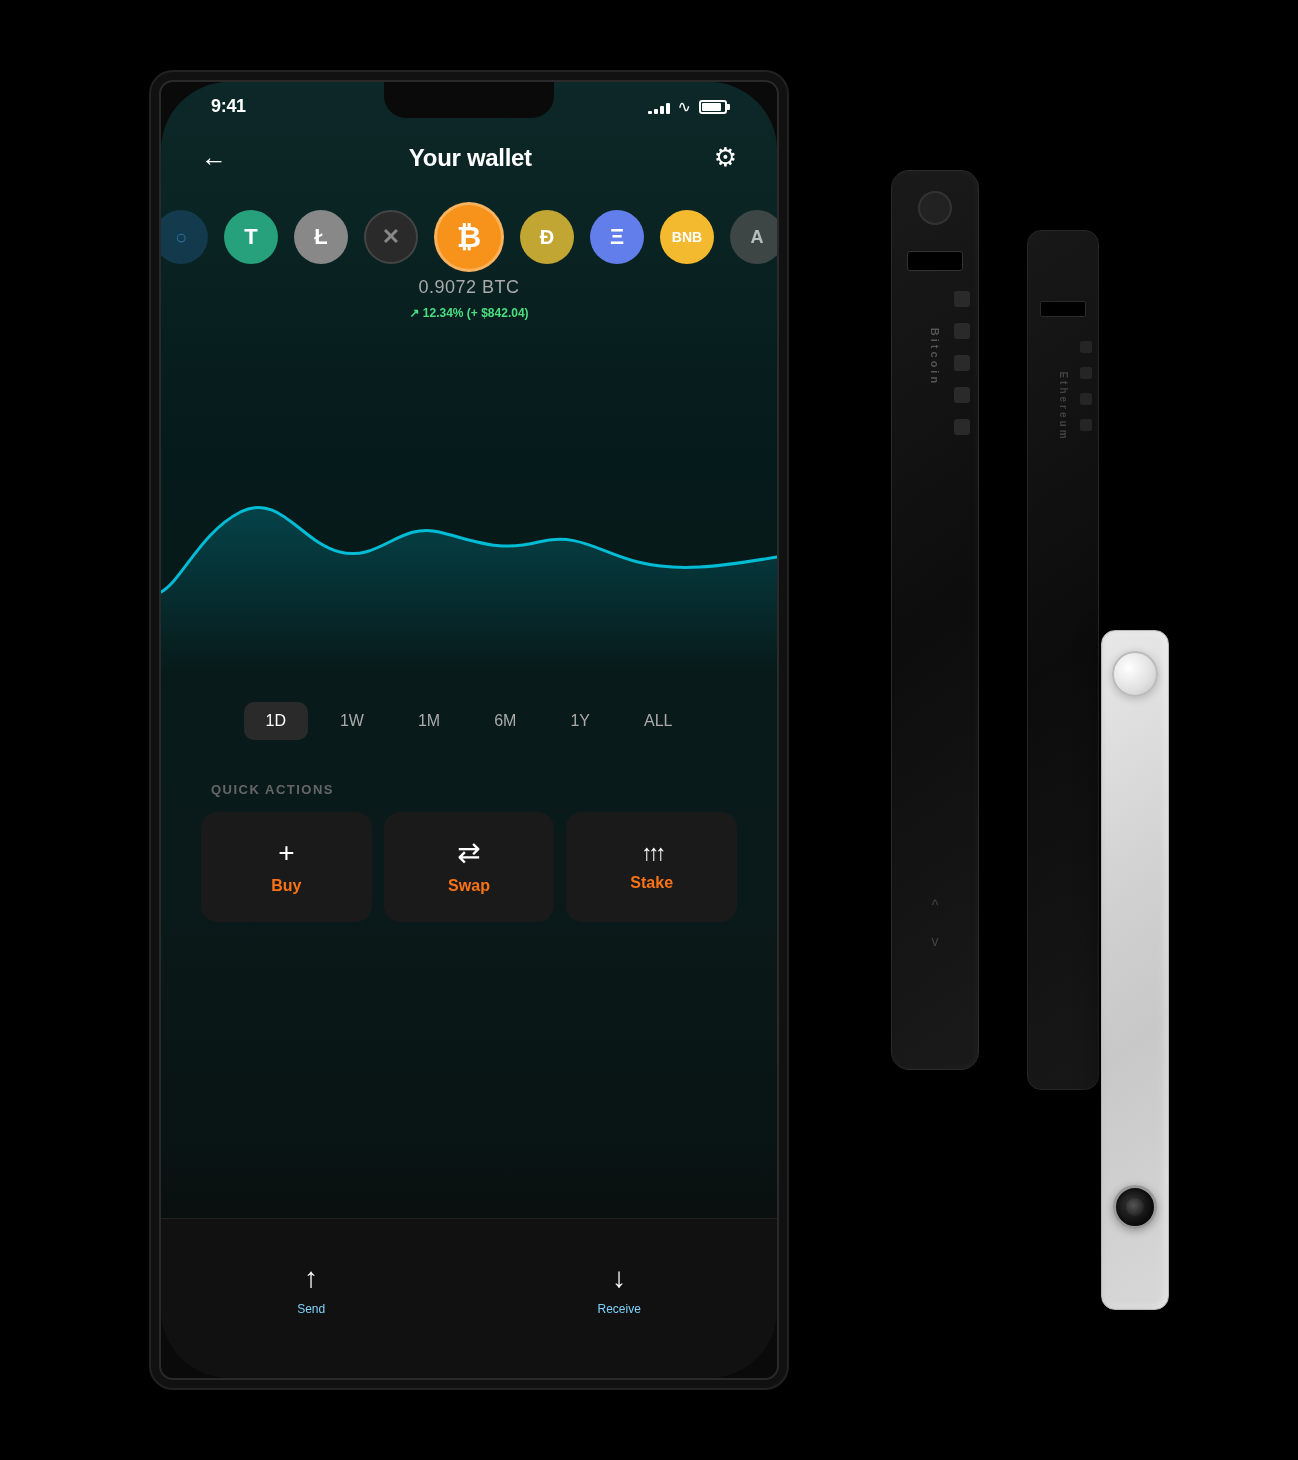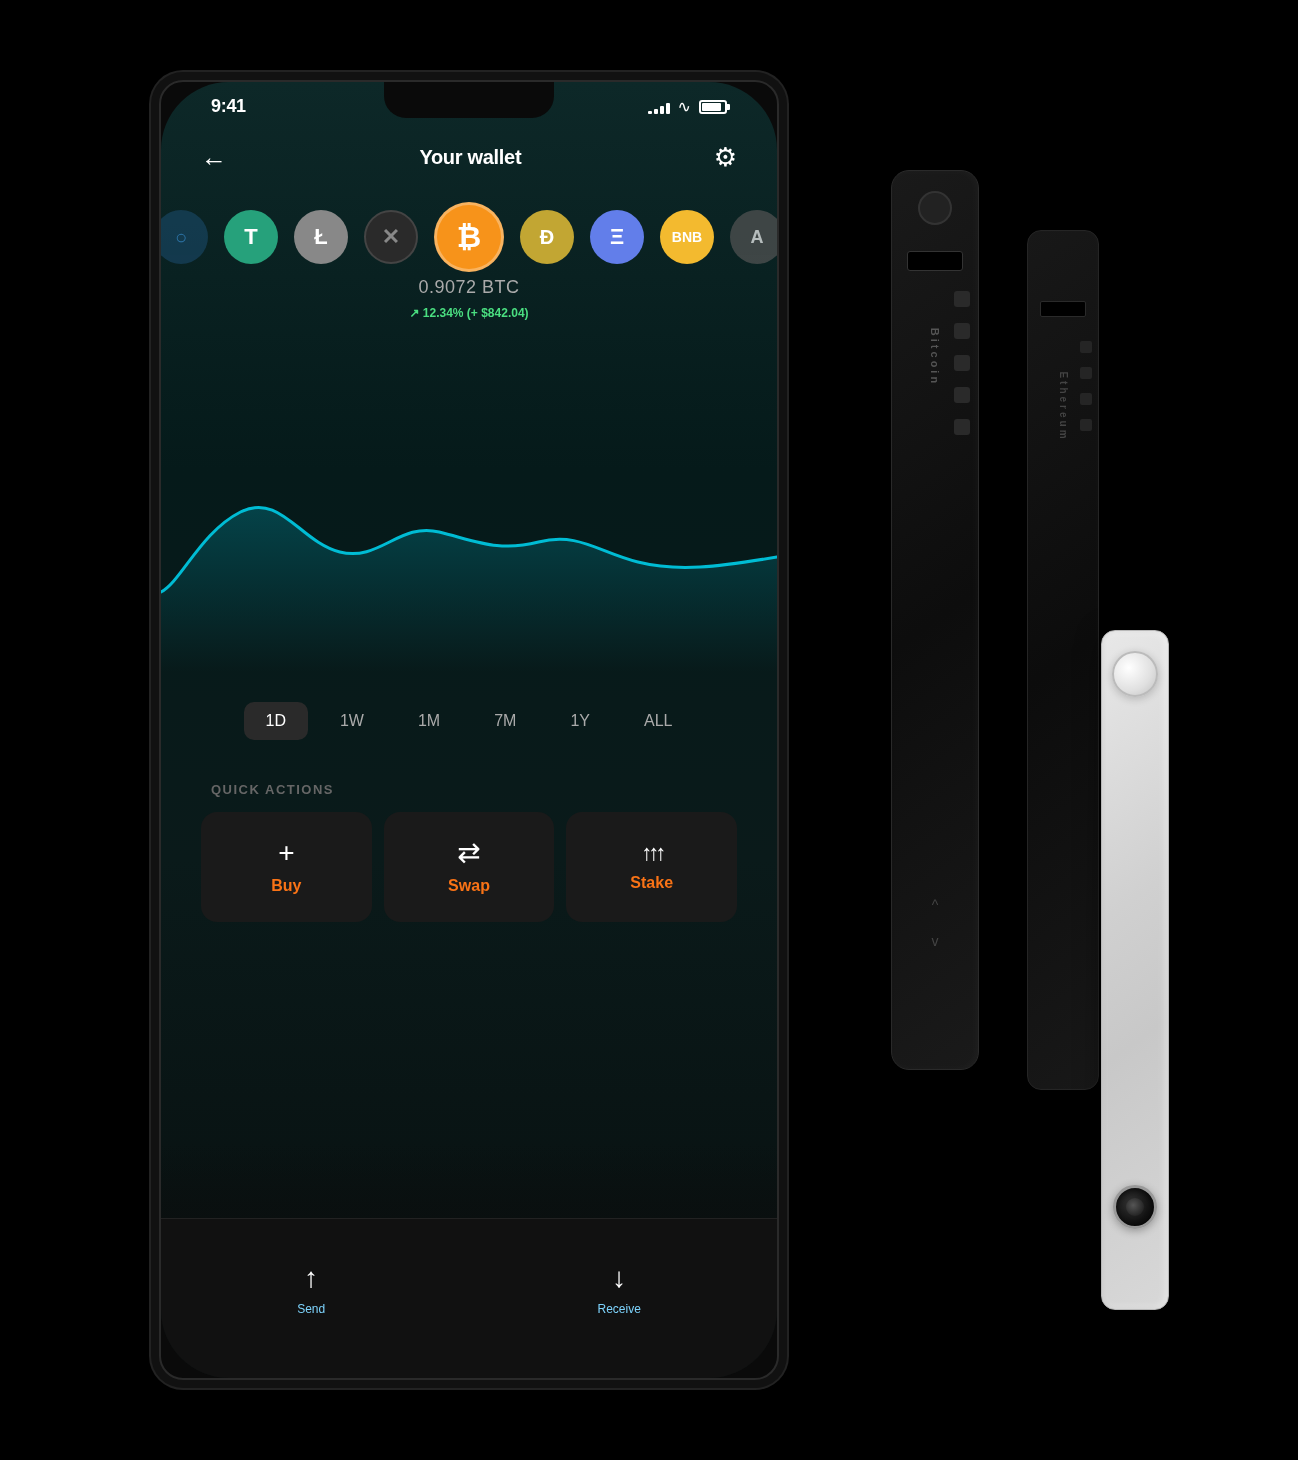--- a/index.html
+++ b/index.html
@@ -25,21 +25,21 @@
     }
 
     
     .phone {
       position: absolute;
       left: 60px;
       top: 50px;
       width: 620px;
       height: 1300px;
       background: #0a0a0a;
-      border-radius: 24px;
+      border-radius: 14px;
       border: 2px solid #2a2a2a;
       box-shadow:
         0 0 0 8px #111,
         0 0 0 10px #222,
         20px 40px 80px rgba(0,0,0,0.8),
         -5px 0 30px rgba(0,0,0,0.5);
       overflow: hidden;
       z-index: 10;
     }
 
@@ -166,21 +166,21 @@
       padding: 0 40px;
       z-index: 40;
     }
     .back-btn {
       color: #fff;
       font-size: 26px;
       cursor: pointer;
     }
     .header-title {
       color: #fff;
-      font-size: 20px;
+      font-size: 24px;
       font-weight: 600;
       letter-spacing: -0.3px;
     }
     .settings-btn {
       color: #fff;
       font-size: 26px;
       cursor: pointer;
     }
 
     
@@ -650,21 +650,21 @@
           <path d="M0,260 L0,180 C20,170 40,120 80,100 C120,80 140,130 180,140 C220,150 240,110 280,120 C320,130 340,140 380,130 C420,120 440,140 480,150 C520,160 560,155 620,145 L620,260 Z" fill="url(#chartGrad)"></path>
 
           <path d="M0,180 C20,170 40,120 80,100 C120,80 140,130 180,140 C220,150 240,110 280,120 C320,130 340,140 380,130 C420,120 440,140 480,150 C520,160 560,155 620,145" fill="none" stroke="#00bcd4" stroke-width="3" stroke-linecap="round" stroke-linejoin="round"></path>
         </svg>
       </div>
 
       <div class="time-filters">
         <div class="time-btn active">1D</div>
         <div class="time-btn">1W</div>
         <div class="time-btn">1M</div>
-        <div class="time-btn">7M</div>
+        <div class="time-btn">6M</div>
         <div class="time-btn">1Y</div>
         <div class="time-btn">ALL</div>
       </div>
 
       <div class="quick-actions-label">QUICK ACTIONS</div>
 
       <div class="quick-actions">
         <div class="action-btn">
           <span class="action-icon">+</span>
           <span class="action-label">Buy</span>

